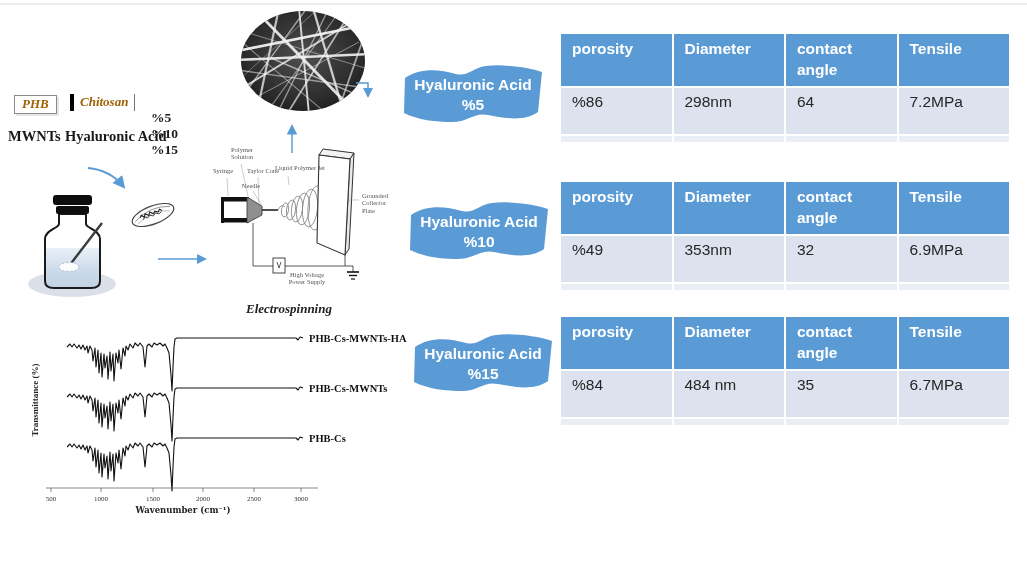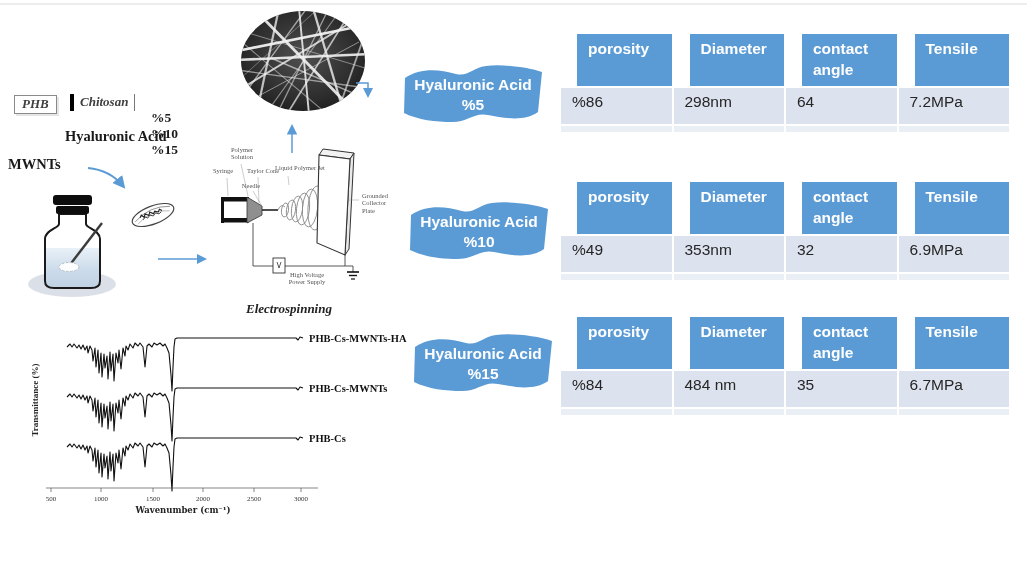--- a/index.html
+++ b/index.html
@@ -1,29 +1,29 @@
 <!DOCTYPE html>
 <html><head>
 <meta charset="utf-8">
 <style>
   html,body{margin:0;padding:0;background:#fff;}
   #stage{position:relative;width:1027px;height:578px;background:#ffffff;overflow:hidden;
          font-family:"Liberation Sans",sans-serif;}
   .abs{position:absolute;}
   .serifb{font-family:"Liberation Serif",serif;font-weight:bold;color:#1a1a1a;}
-  .serifbi{font-family:"Liberation Serif",serif;font-weight:bold;font-style:italic;color:#404040;}
+  .serifbi{font-family:"Liberation Serif",serif;font-weight:bold;font-style:italic;color:#a16207;}
   .tinylbl{font-family:"Liberation Serif",serif;font-size:6.5px;line-height:1.15;color:#555;text-align:center;}
   .banner{width:150px;}
   .banner .btxt{position:absolute;left:0;top:0;width:100%;height:100%;display:flex;flex-direction:column;
         align-items:center;justify-content:center;color:#fff;font-size:15.5px;font-weight:600;
         line-height:1.3;padding-top:2px;box-sizing:border-box;}
   .tbl{width:448px;display:grid;grid-template-columns:1fr 1fr 1fr 1fr;gap:2px;background:#fff;}
   .tbl .hc{background:#5b9bd5;color:#fff;font-weight:bold;font-size:15.5px;line-height:1.35;
-        padding:5px 4px 0 11px;height:52px;box-sizing:border-box;margin-left:16px;}
-  .tbl .vc{background:#dce2ee;color:#262626;font-size:15.5px;padding:5px 4px 0 11px;height:36px;box-sizing:border-box;}
+        padding:5px 4px 0 11px;height:52px;box-sizing:border-box;}
+  .tbl .vc{background:#dce2ee;color:#262626;font-size:15.5px;padding:5px 4px 0 11px;height:46px;box-sizing:border-box;}
   .tbl .fc{background:#eaeef5;height:6px;}
   svg{display:block;}
 </style>
 </head>
 <body>
 
 <div id="stage">
 
   <div class="abs" style="left:0;top:3px;width:1027px;height:2px;background:#ededed;"></div>
 
@@ -60,21 +60,21 @@
       <line x1="34" y1="50" x2="132" y2="92" stroke-width="1.5" opacity="0.6"></line>
     </g>
   </svg>
 
   <div class="abs serifbi" style="left:14px;top:95px;font-size:13px;border:1px solid #8a8a8a;
        box-shadow:2px 2px 0 #e6e6e6;padding:0 7px 1px 7px;">PHB</div>
 
   <div class="abs serifbi" style="left:70px;top:94px;font-size:13px;border-left:4px solid #000000;
        border-right:1px solid #777;padding:0 6px 1px 6px;">Chitosan</div>
 
-  <div class="abs serifb" style="left:8px;top:128px;font-size:14.5px;margin-top:28px;">MWNTs</div>
+  <div class="abs serifb" style="left:8px;top:128px;font-size:14.5px;">MWNTs</div>
 
   <div class="abs serifb" style="left:65px;top:128px;font-size:14.5px;">Hyaluronic Acid</div>
 
   <div class="abs serifb" style="left:151px;top:110px;font-size:13.5px;">%5</div>
   <div class="abs serifb" style="left:151px;top:126px;font-size:13.5px;">%10</div>
   <div class="abs serifb" style="left:151px;top:142px;font-size:13.5px;">%15</div>
 
   <svg class="abs" style="left:28px;top:186px;" width="92" height="114" viewBox="0 0 92 114">
     <defs>
       <linearGradient id="liq" x1="0" y1="0" x2="0" y2="1">

